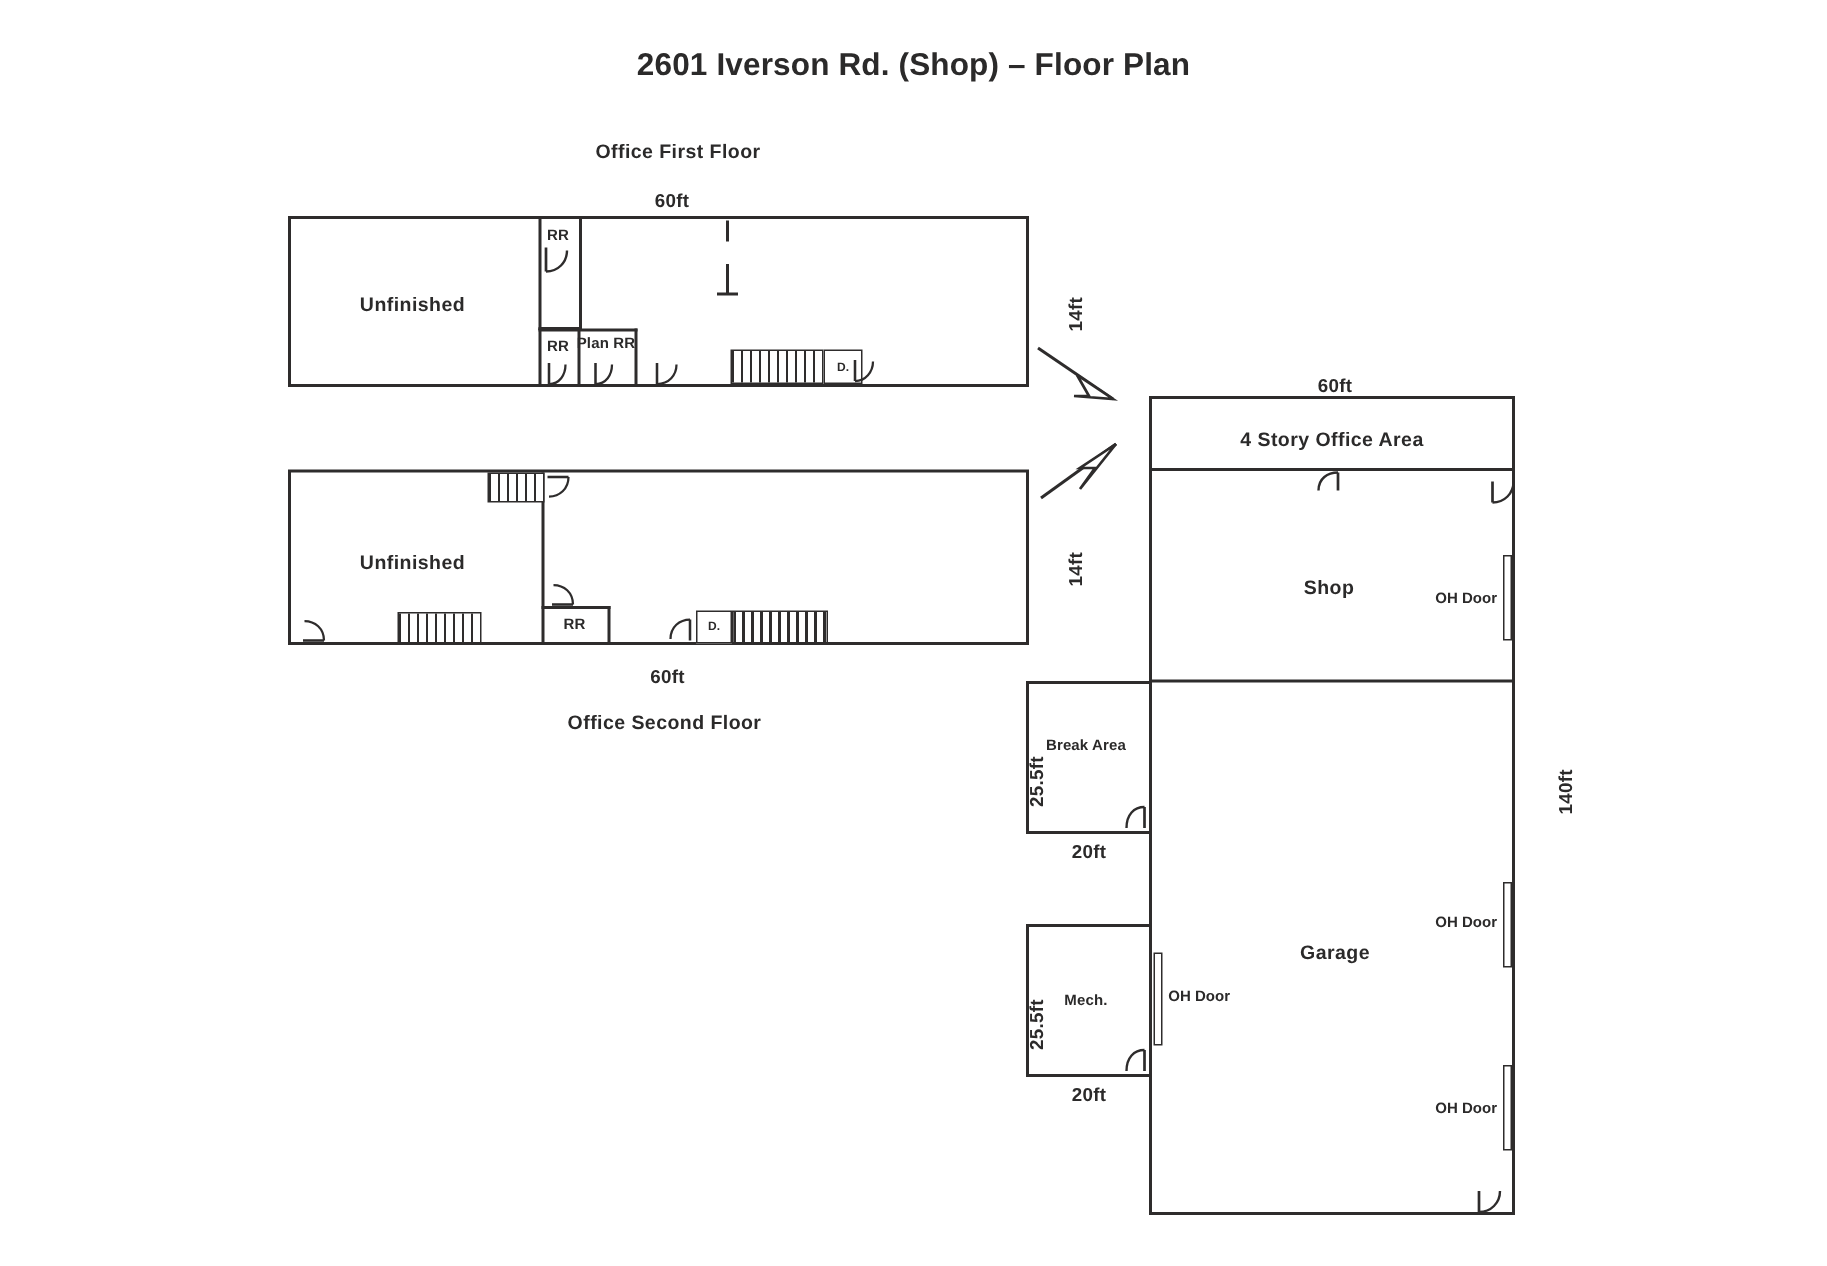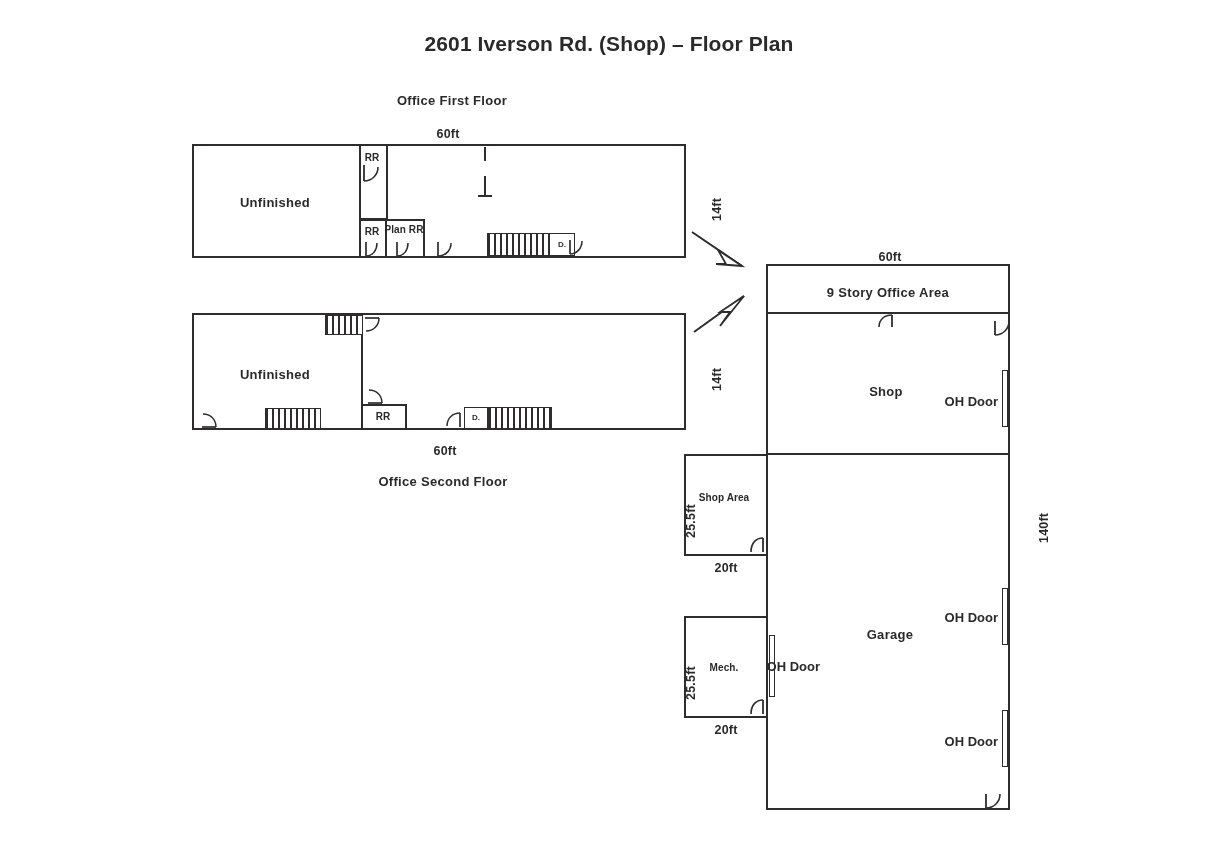--- a/index.html
+++ b/index.html
@@ -78,21 +78,21 @@
     text-align: center;
     transform: translateX(-50%);
     letter-spacing: 0.3px;
     line-height: 1.2;
   }
   .room-name.sm { font-size: 10px; letter-spacing: 0.1px; }
   .room-name.xs { font-size: 8px;  letter-spacing: 0px; }
 
   .door-label {
     position: absolute;
-    font-size: 13px;
+    font-size: 10px;
     font-weight: bold;
     color: #2b2a2a;
     white-space: pre;
     text-align: right;
     transform: translateX(-100%);
   }
 
   
   .stairs {
     position: absolute;
@@ -269,21 +269,21 @@
       <path d="M4 44 L54 8" stroke="#2e2c2c" stroke-width="2" fill="none"></path>
       <path d="M54 8 L30 24 L40 24 L30 38 Z" fill="#ffffff" stroke="#2e2c2c" stroke-width="1.8"></path>
     </svg>
   </div>
 
   <div class="dim center" style="left:890px; top:250px;">60ft</div>
 
   <div class="room no-bg" style="left:766px; top:264px; width:244px; height:546px;"></div>
 
   <div class="wall" style="left:766px; top:312px; width:244px; height:2px;"></div>
-  <div class="room-name" style="left:888px; top:285px;">9 Story Office Area</div>
+  <div class="room-name" style="left:888px; top:285px;">4 Story Office Area</div>
   <div class="swing" style="left:876px; top:313px;">
     <svg width="22" height="18" viewBox="0 0 22 18">
       <path d="M16 2 L16 14" stroke="#2e2c2c" stroke-width="1.8" fill="none"></path>
       <path d="M16 2 C 9 2, 3 6, 3 14" stroke="#2e2c2c" stroke-width="1.6" fill="none"></path>
     </svg>
   </div>
   <div class="swing" style="left:992px; top:318px;">
     <svg width="22" height="22" viewBox="0 0 22 22">
       <path d="M3 3 L3 17" stroke="#2e2c2c" stroke-width="1.8" fill="none"></path>
       <path d="M3 17 C 11 17, 17 11, 17 3" stroke="#2e2c2c" stroke-width="1.6" fill="none"></path>
@@ -311,21 +311,21 @@
       <path d="M4 18 C 12 18, 18 12, 18 4" stroke="#2e2c2c" stroke-width="1.6" fill="none"></path>
     </svg>
   </div>
 
   <div class="dim vert" style="left:1008px; top:512px; width:48px; margin-left:12px;">140ft</div>
 
   <div class="wall" style="left:684px; top:454px; width:84px; height:2px;"></div>
   <div class="wall" style="left:684px; top:454px; width:2px; height:102px;"></div>
   <div class="wall" style="left:684px; top:554px; width:84px; height:2px;"></div>
 
-  <div class="room-name sm" style="left:724px; top:492px;">Shop
+  <div class="room-name sm" style="left:724px; top:492px;">Break
 Area</div>
 
   <div class="swing" style="left:749px; top:535px;">
     <svg width="20" height="22" viewBox="0 0 20 22">
       <path d="M14 3 L14 17" stroke="#2e2c2c" stroke-width="1.8" fill="none"></path>
       <path d="M14 3 C 7 3, 2 8, 2 17" stroke="#2e2c2c" stroke-width="1.6" fill="none"></path>
     </svg>
   </div>
 
   <div class="dim vert" style="left:651px; top:505px; width:52px; margin-left:14px;">25.5ft</div>

